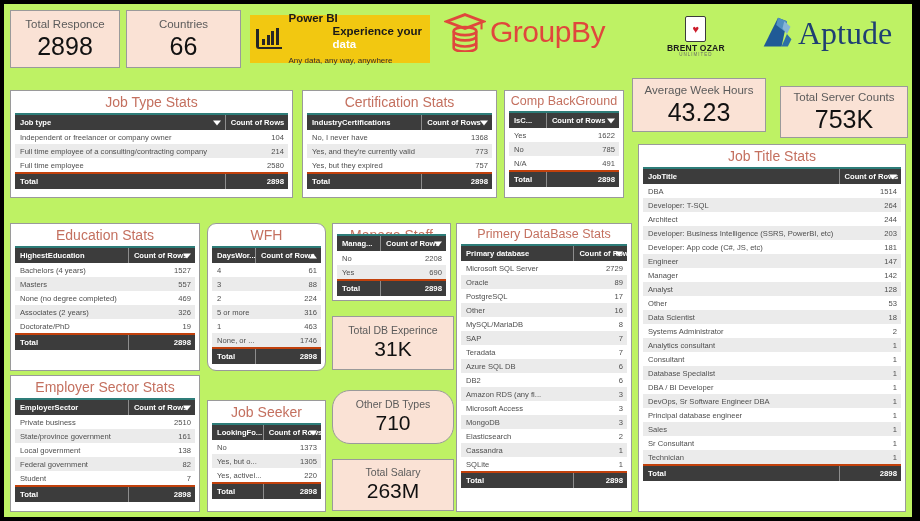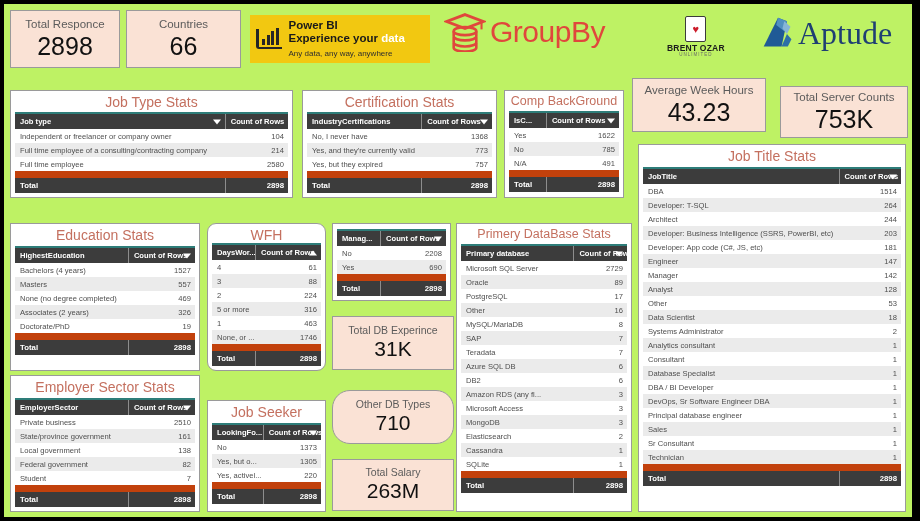--- a/index.html
+++ b/index.html
@@ -111,21 +111,21 @@
   }
   table.pbi tbody td.num { text-align: right; }
   table.pbi tbody tr.alt td { background: #ebebeb; }
 
   table.pbi tfoot td {
     background: #3c3c3c;
     color: #ffffff;
     font-weight: bold;
     font-size: 7.8px;
     padding: 3px 4px 3px 5px;
-    border-top: 7px solid #c2410c;
+    border-top: 2px solid #c2410c;
   }
   table.pbi tfoot td.num {
     text-align: right;
     border-left: 1px solid #8d8d8d;
   }
 
   
   .pbi-banner {
     position: absolute;
     background: #f2c811;
@@ -147,21 +147,21 @@
     border-radius: 0 0 0 3px;
     position: relative;
   }
   .pbi-banner .bars i { display: block; width: 3px; background: #262626; }
   .pbi-banner .bars i:nth-child(1) { height: 6px; }
   .pbi-banner .bars i:nth-child(2) { height: 10px; }
   .pbi-banner .bars i:nth-child(3) { height: 14px; }
   .pbi-banner .bars i:nth-child(4) { height: 17px; }
   .pbi-txt { line-height: 1.12; }
   .pbi-txt .l1 { font-size: 11.5px; font-weight: bold; color: #1a1a1a; }
-  .pbi-txt .l2 { font-size: 11.5px; font-weight: bold; color: #1a1a1a; }
+  .pbi-txt .l2 { font-size: 11.5px; font-weight: bold; color: #1a1a1a; margin-left: 44px; }
   .pbi-txt .l2 span { color: #ffffff; }
   .pbi-txt .l3 { font-size: 8px; color: #2e2e2e; margin-top: 6px; }
 
   .groupby {
     position: absolute;
     display: flex;
     align-items: center;
     gap: 4px;
   }
   .groupby .gb-word {

